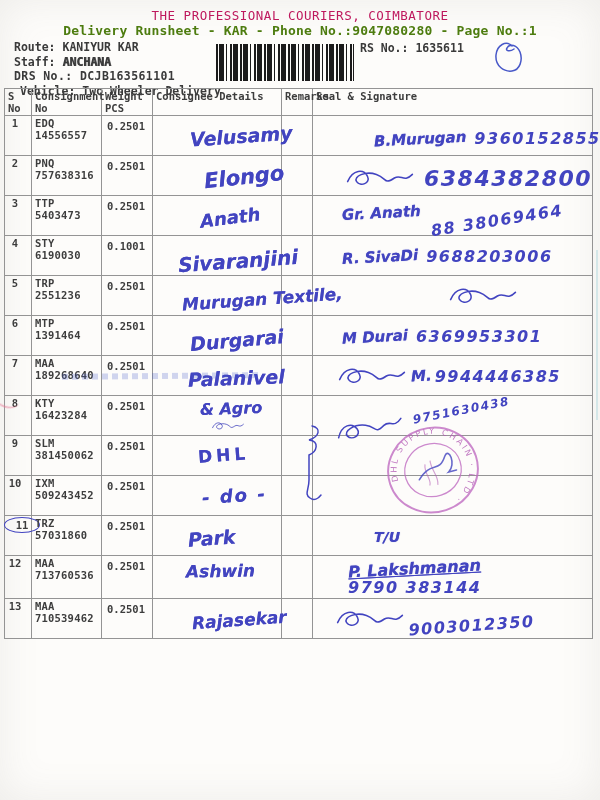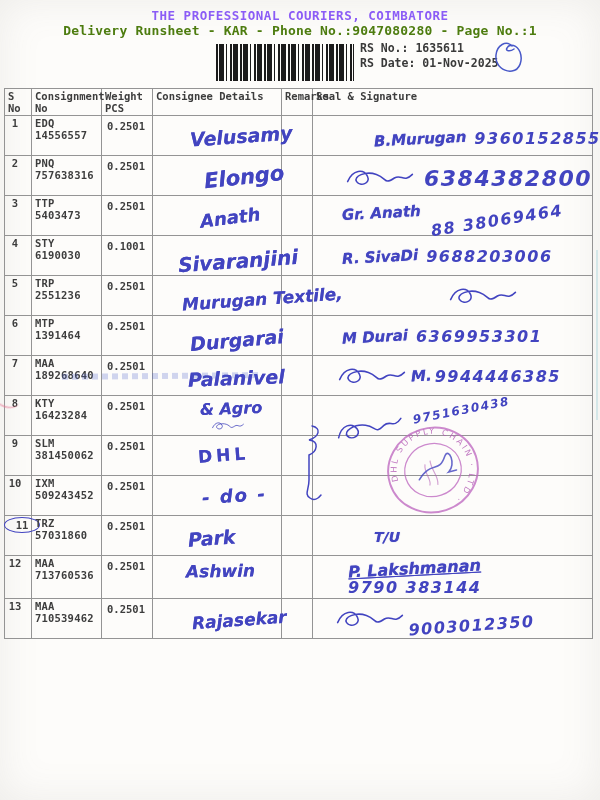--- a/index.html
+++ b/index.html
@@ -5,21 +5,21 @@
   html,body{margin:0;padding:0;background:#ffffff;}
   .page{
     position:relative; width:600px; height:800px; overflow:hidden;
     background:#fdfcfa;
     font-family:"DejaVu Sans Mono", monospace;
     box-shadow:inset 0 0 40px rgba(120,120,115,.12);
   }
   
   .title{
     position:absolute; top:8px; left:0; width:100%; text-align:center;
-    font-size:12.5px; font-weight:bold; color:#8b5cf6; letter-spacing:.5px;
+    font-size:12.5px; font-weight:normal; color:#be185d; letter-spacing:.5px;
   }
   .subtitle{
     position:absolute; top:23px; left:0; width:100%; text-align:center;
     font-size:13px; font-weight:bold; color:#4d7c0f; letter-spacing:.2px;
   }
   .meta-left{position:absolute; left:14px; top:40px; font-size:11.5px; font-weight:bold; color:#3a3a3a; line-height:14.5px;}
   .meta-left .ln{white-space:pre;}
   .meta-left .staff-v{text-shadow:.7px 0 0 #555;}
   .meta-left .drs{letter-spacing:.4px;}
   .meta-left .vehicle{padding-left:6px;}
@@ -115,26 +115,31 @@
 
   <svg class="hidden-defs" aria-hidden="true">
     <defs>
       <path id="scrawl-path" d="M4 18 C10 4 22 4 26 12 C30 20 18 24 14 18 C10 12 24 6 36 10 C48 14 44 22 56 14 C64 9 66 20 76 10" fill="none" stroke="currentColor" stroke-width="1.7" stroke-linecap="round"></path>
     </defs>
   </svg>
 
   <div class="title">THE PROFESSIONAL COURIERS, COIMBATORE</div>
   <div class="subtitle">Delivery Runsheet - KAR - Phone No.:9047080280 - Page No.:1</div>
 
+  <div class="meta-left">
+    <div class="ln"><span>Route:</span> <span>KANIYUR KAR</span></div>
+    <div class="ln"><span>Staff:</span> <span class="staff-v">ANCHANA</span></div>
+    <div class="ln drs"><span>DRS No.:</span> <span>DCJB163561101</span></div>
+    <div class="ln vehicle"><span>Vehicle:</span> <span>Two Wheeler Delivery</span></div>
+  </div>
 
   <div class="barcode"></div>
 
   <div class="meta-right">
     <div><span>RS No.:</span> <span>1635611</span></div>
-    <div><span>RS Date:</span> <span>01-Nov-2025</span></div>
   </div>
 
   <svg class="doodle" viewBox="0 0 36 36">
     <path d="M21 7 C15 1 6 6 5 16 C4 27 13 33 21 32 C29 31 32 21 29 13 C26 6 19 4 16 9 C14 12 19 13 23 10" fill="none" stroke="currentColor" stroke-width="1.5" stroke-linecap="round"></path>
   </svg>
 
   <table class="runsheet">
     <colgroup>
       <col class="c-sno">
         <col class="c-cons">

